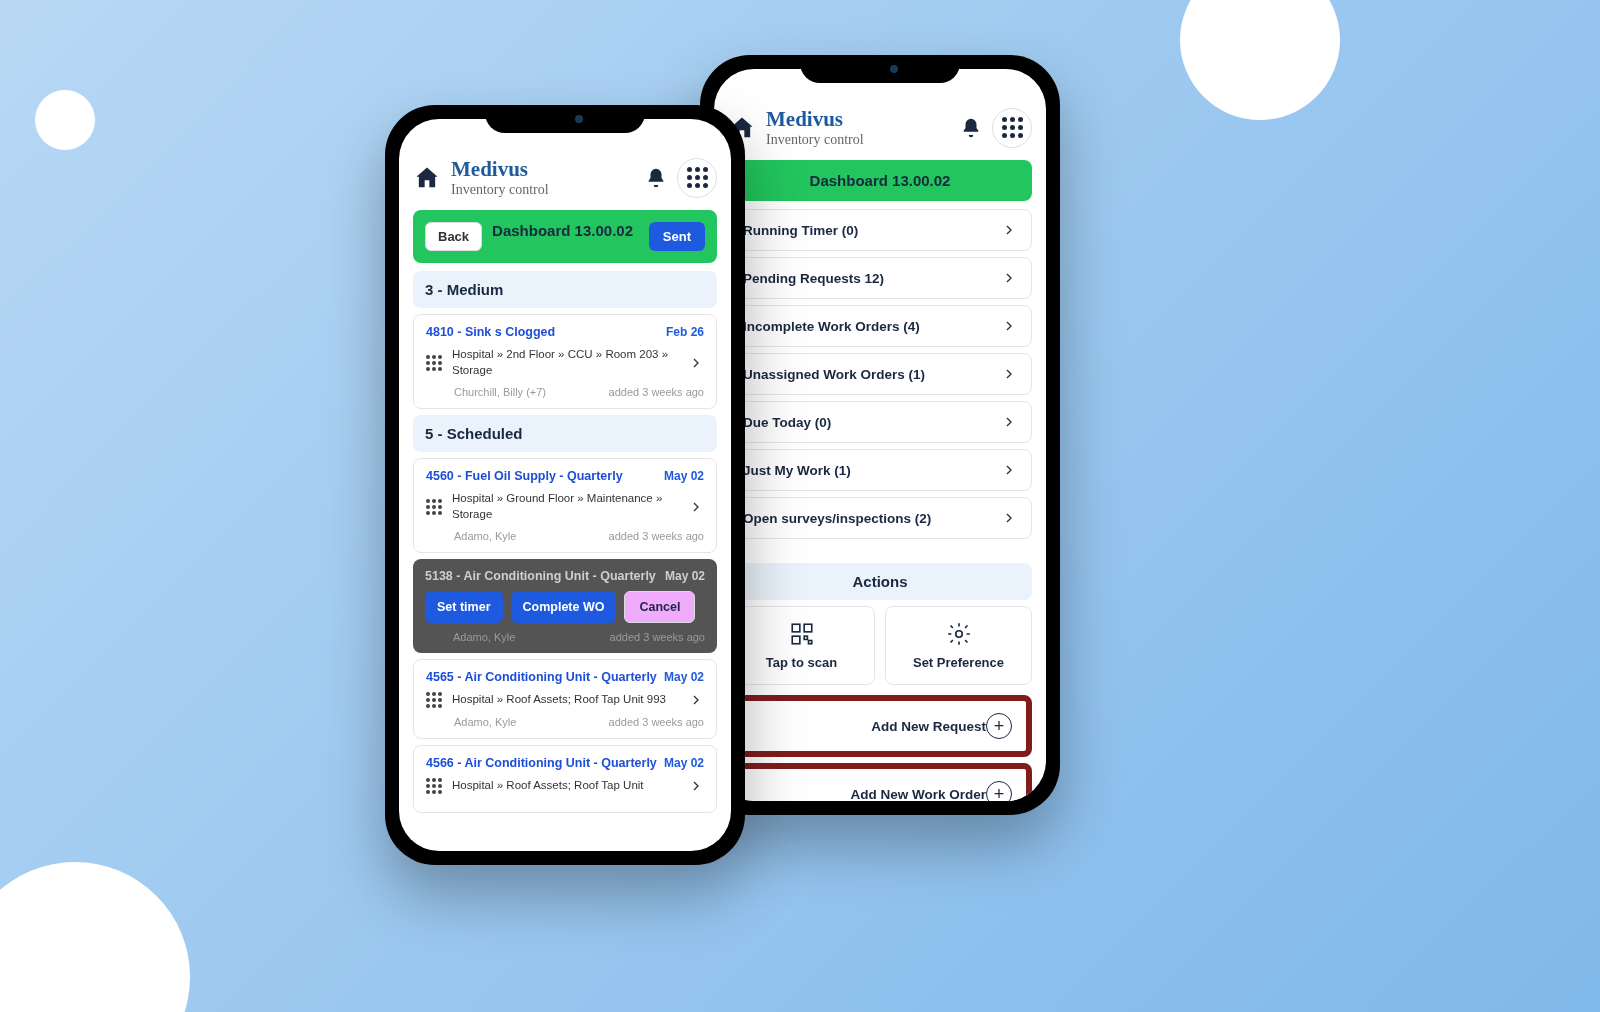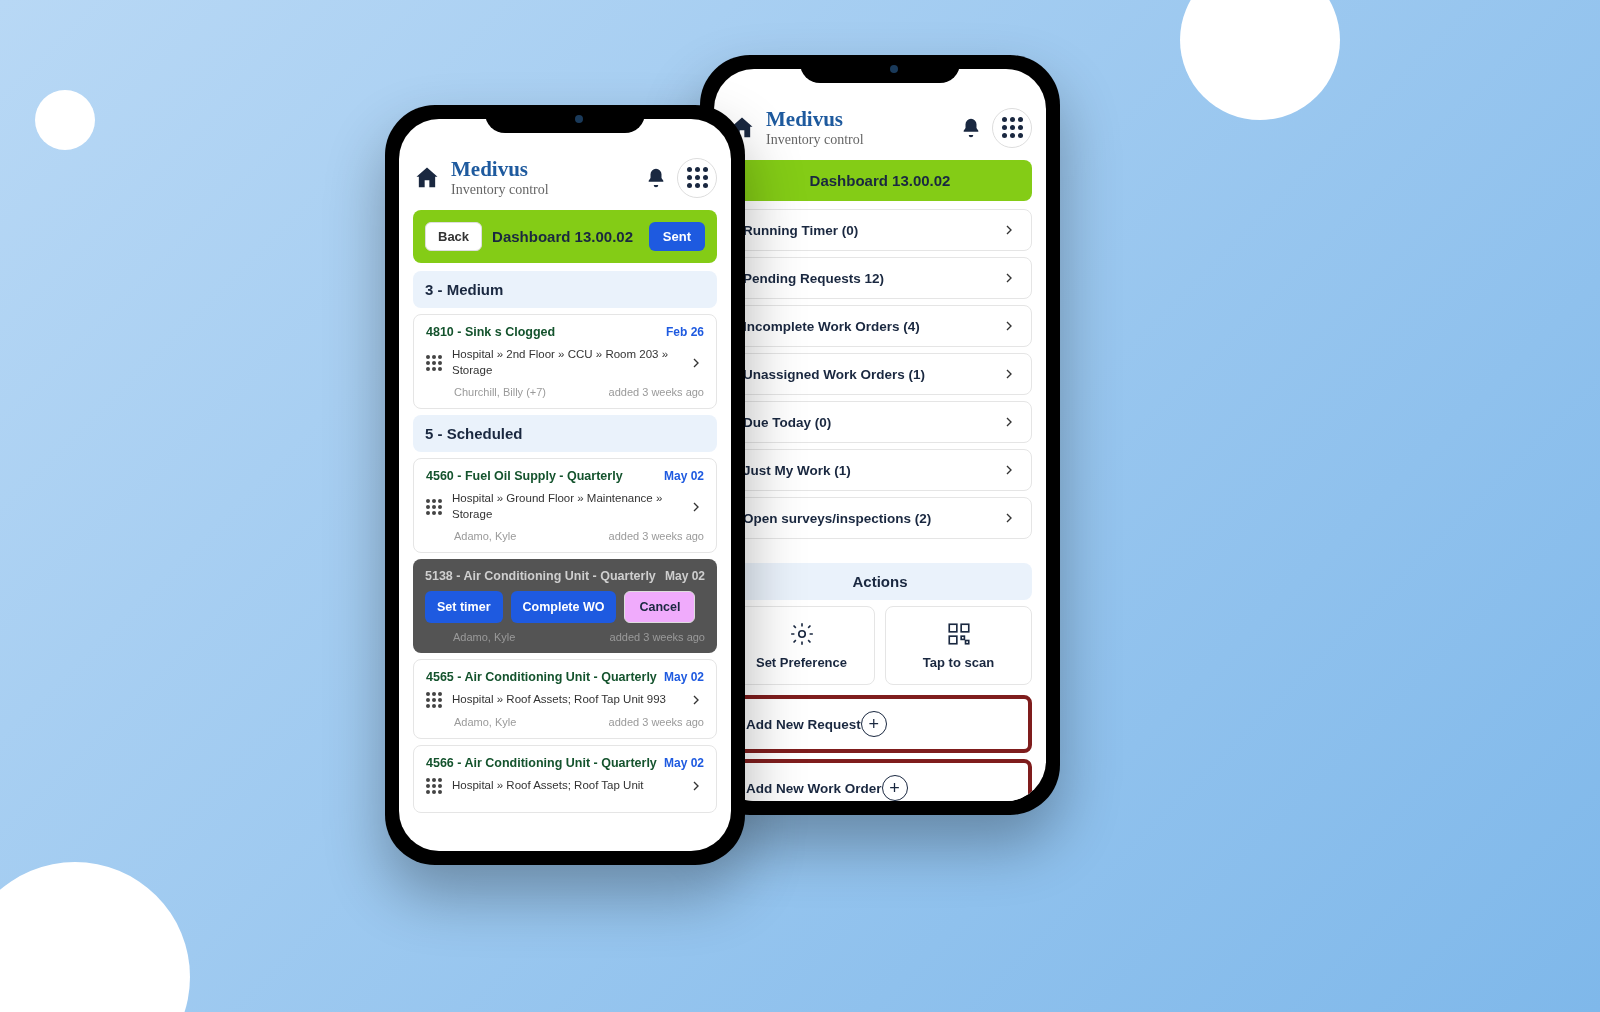--- a/index.html
+++ b/index.html
@@ -56,31 +56,31 @@
 .header { display:flex; align-items:center; gap:10px; margin-bottom:12px; }
 .home-icon { width:28px; height:28px; fill:#1a2840; }
 .logo-block { flex:1;font-family:Liberation Serif, serif; }
 .logo-text { font-size:21px; font-weight:700; color:#1e5a9e; }
 .logo-sub { font-size:14px; color:#666; }
 .bell-icon { width:22px; height:22px; fill:#1a2840; }
 .dots-btn { width:40px; height:40px; border-radius:50%; background:#fff; border:1px solid #ddd; display:flex; align-items:center; justify-content:center; }
 .dots-grid { display:grid; grid-template-columns:repeat(3,5px); grid-template-rows:repeat(3,5px); gap:3px; }
 .dots-grid span { width:5px; height:5px; border-radius:50%; background:#1a2840; }
 
-.title-bar { background:#84cc16; border-radius:8px; padding:12px; display:flex; align-items:center; gap:10px; margin-bottom:8px; }
+.title-bar { background:#22c55e; border-radius:8px; padding:12px; display:flex; gap:10px; margin-bottom:8px; }
 .title-bar-center { justify-content:center; }
 .btn-back { background:#fff; border:1px solid #ddd; border-radius:6px; padding:6px 12px; font-size:13px; font-weight:600; color:#333; }
 .title-text { flex:1; font-size:15px; font-weight:700; color:#1a2840; }
 .btn-sent { background:#1e5ae0; color:#fff; border:none; border-radius:6px; padding:7px 14px; font-size:13px; font-weight:600; }
 
 .section-header { background:#eaf2fb; border-radius:8px; padding:10px 12px; font-size:15px; font-weight:700; color:#1a2840; margin-bottom:6px; }
 
 .card { border:1px solid #e5e5e5; border-radius:8px; padding:10px 12px; margin-bottom:6px; position:relative; background:#fff; }
 .card-top { display:flex; justify-content:space-between; align-items:center; margin-bottom:8px; }
-.card-title { font-size:12.5px; font-weight:700; color:#14532d; }
+.card-title { font-size:12.5px; font-weight:700; color:#1d4ed8; }
 .card-date { font-size:12px; font-weight:700; color:#1e5ae0; }
 .card-body { display:flex; align-items:center; gap:10px; }
 .card-icon { display:grid; grid-template-columns:repeat(3,4px); grid-template-rows:repeat(3,4px); gap:2px; flex-shrink:0; }
 .card-icon span { width:4px;height:4px;border-radius:50%;background:#444; }
 .card-path { flex:1; font-size:11.5px; color:#333; line-height:1.35; }
 .chev { width:16px;height:16px; stroke:#333; stroke-width:2; fill:none; flex-shrink:0; }
 .card-foot { display:flex; justify-content:space-between; margin-top:8px; padding-left:28px; }
 .card-assignee, .card-added { font-size:11px; color:#9a9a9a; }
 
 .card-dark { background:#545454; border:none; }
@@ -91,21 +91,21 @@
 .btn-white { background:#f0abfc; color:#1a2840; border:1px solid #ddd; border-radius:6px; padding:8px 14px; font-size:12.5px; font-weight:600; }
 
 .list-row { border:1px solid #e5e5e5; border-radius:8px; padding:12px 14px; margin-bottom:6px; display:flex; justify-content:space-between; align-items:center; background:#fff; }
 .list-row-label { font-size:13.5px; font-weight:700; color:#1a2840; }
 
 .action-grid { display:flex; gap:10px; margin-bottom:10px; }
 .action-tile { flex:1; border:1px solid #e5e5e5; border-radius:8px; padding:14px 10px; display:flex; flex-direction:column; align-items:center; gap:8px; background:#fff; }
 .action-tile-label { font-size:13px; font-weight:700; color:#1a2840; }
 .tile-icon { width:26px; height:26px; stroke:#1a2840; fill:none; stroke-width:1.5; }
 
-.add-row { border:4px solid #7f1d1d; border-radius:8px; padding:12px 14px; margin-bottom:6px; display:flex; justify-content:flex-start; align-items:center; background:#fff; }
+.add-row { border:6px solid #7f1d1d; border-radius:8px; padding:12px 14px; margin-bottom:6px; display:flex; justify-content:flex-end; align-items:center; background:#fff; }
 .add-label { font-size:13.5px; font-weight:700; color:#1a2840; }
 .plus-circle { width:26px;height:26px;border:1.5px solid #1a2840;border-radius:50%;display:flex;align-items:center;justify-content:center;font-size:18px;color:#1a2840;font-weight:400; }
 </style>
 </head>
 <body>
 
 <div class="bg-circle-1"></div>
 <div class="bg-circle-2"></div>
 <div class="bg-circle-3"></div>
 
@@ -187,34 +187,34 @@
             </svg>
           </div>
         </div>
 
       <div style="height:18px"></div>
       <div class="section-header" style="text-align:center">Actions</div>
 
       <div class="action-grid">
         <div class="action-tile">
           <svg class="tile-icon" viewBox="0 0 24 24">
-              <circle cx="12" cy="12" r="3"></circle>
-              <path d="M12 2v3M12 19v3M4.2 4.2l2.1 2.1M17.7 17.7l2.1 2.1M2 12h3M19 12h3M4.2 19.8l2.1-2.1M17.7 6.3l2.1-2.1"></path>
-            </svg>
-          <div class="action-tile-label">Set Preference</div>
-        </div>
-        <div class="action-tile">
-          <svg class="tile-icon" viewBox="0 0 24 24">
               <rect x="3" y="3" width="7" height="7"></rect>
               <rect x="14" y="3" width="7" height="7"></rect>
               <rect x="3" y="14" width="7" height="7"></rect>
               <rect x="14" y="14" width="3" height="3"></rect>
               <rect x="18" y="18" width="3" height="3"></rect>
             </svg>
           <div class="action-tile-label">Tap to scan</div>
+        </div>
+        <div class="action-tile">
+          <svg class="tile-icon" viewBox="0 0 24 24">
+              <circle cx="12" cy="12" r="3"></circle>
+              <path d="M12 2v3M12 19v3M4.2 4.2l2.1 2.1M17.7 17.7l2.1 2.1M2 12h3M19 12h3M4.2 19.8l2.1-2.1M17.7 6.3l2.1-2.1"></path>
+            </svg>
+          <div class="action-tile-label">Set Preference</div>
         </div>
       </div>
 
       <div class="add-row">
         <div class="add-label">Add New Request</div>
         <div class="plus-circle">+</div>
       </div>
       <div class="add-row">
         <div class="add-label">Add New Work Order</div>
         <div class="plus-circle">+</div>

